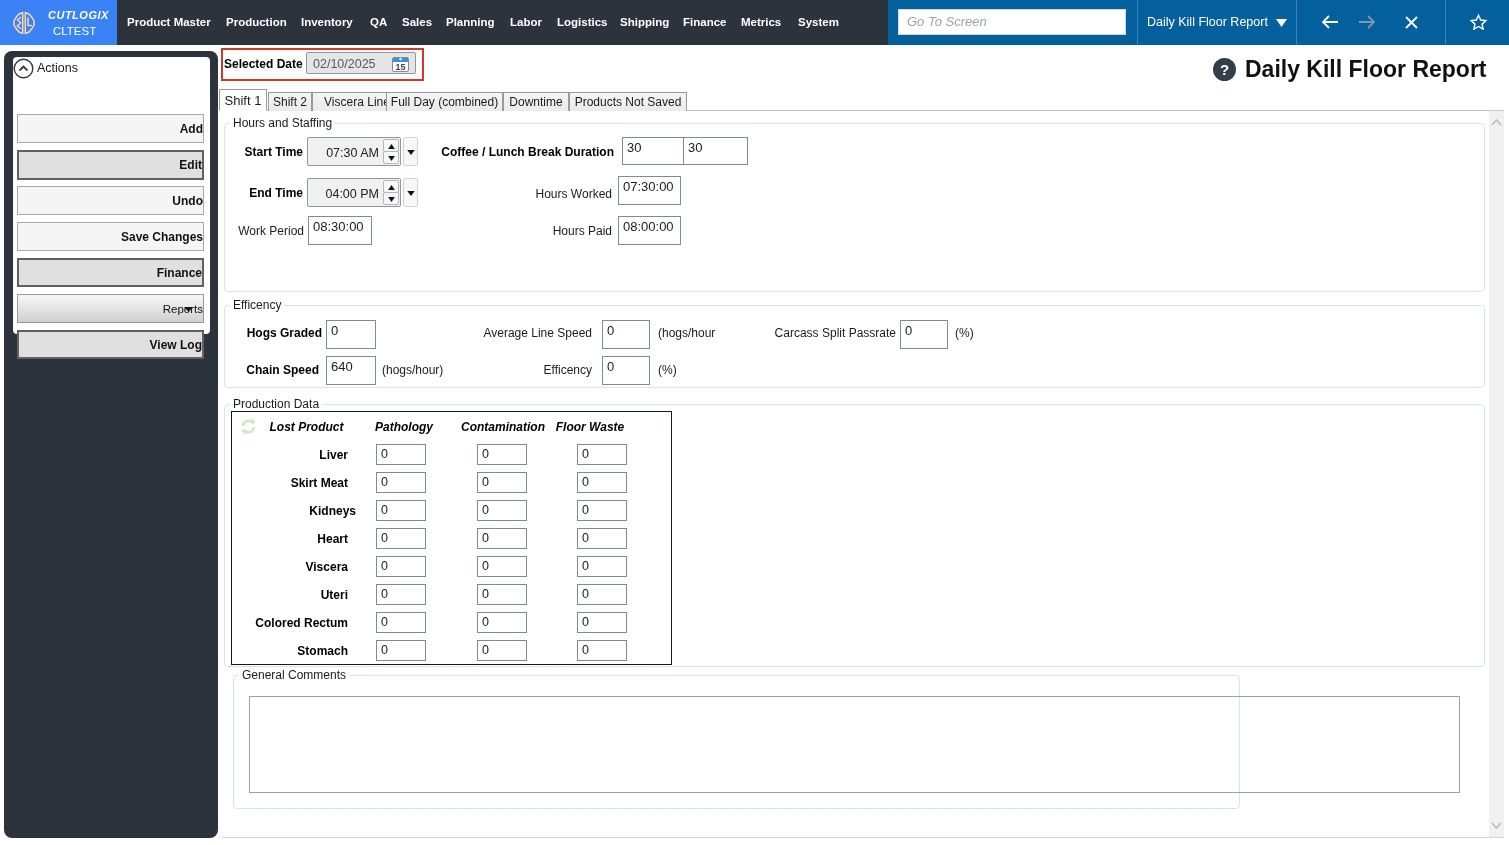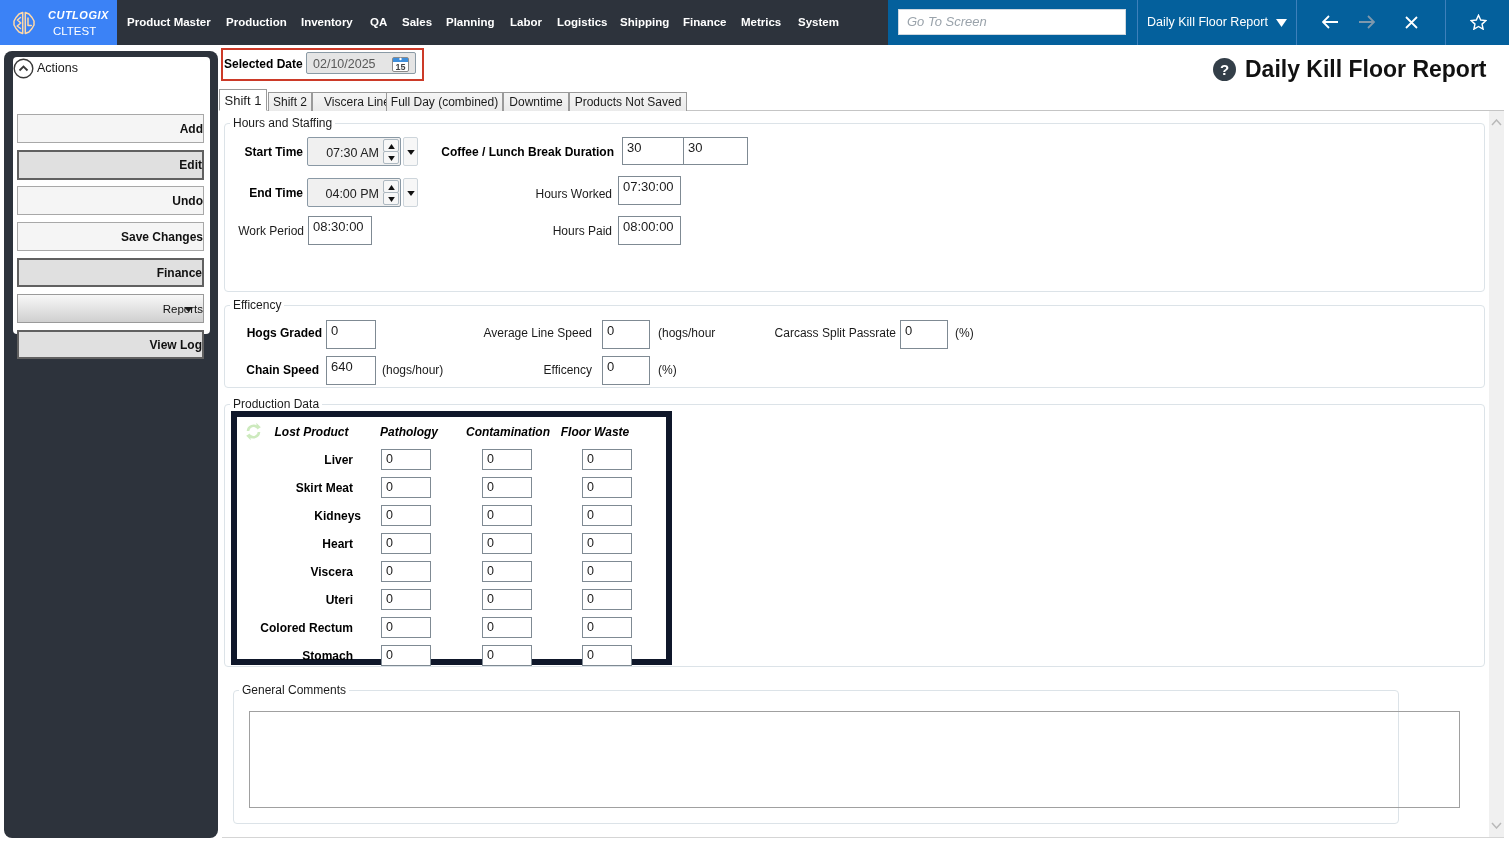--- a/index.html
+++ b/index.html
@@ -197,21 +197,21 @@
     <div class="blabel" style="left:0px; top:57px; width:94px;">Chain Speed</div>
     <div class="inp" style="left:101px; top:50px; width:50px; height:29px;">640</div>
     <div class="paren" style="left:157px; top:57px;">(hogs/hour)</div>
     <div class="rlabel" style="left:150px; top:57px; width:217px;">Efficency</div>
     <div class="inp" style="left:377px; top:50px; width:48px; height:29px;">0</div>
     <div class="paren" style="left:433px; top:57px;">(%)</div>
   </div>
 
   <div class="fs" style="left:224px; top:404px; width:1261px; height:263px;">
     <div class="fslabel" style="left:5px;">Production Data</div>
-    <div class="abs" style="left:6px; top:6px; width:441px; height:254px; border:6px solid #0f172a;" id="prodbox">
+    <div class="abs" style="left:6px; top:6px; width:441px; height:254px; border:1px solid #0f172a;" id="prodbox">
       <svg width="15" height="19" style="position:absolute;left:9px;top:5px" viewBox="0 0 15 19">
         <path d="M2 9 A 5.5 5.5 0 0 1 11.5 5.5" fill="none" stroke="#cdeabe" stroke-width="2.6"></path>
         <path d="M10.2 0.8 L11.2 7.4 L14.8 5.2 Z" fill="#cdeabe"></path>
         <path d="M13 10 A 5.5 5.5 0 0 1 3.5 13.5" fill="none" stroke="#cdeabe" stroke-width="2.6"></path>
         <path d="M4.8 18.2 L3.8 11.6 L0.2 13.8 Z" fill="#cdeabe"></path>
       </svg>
       <div class="abs" style="left:37px; top:8px; width:75px; font-weight:bold; font-style:italic; font-size:12px; text-align:center;">Lost Product</div>
       <div class="abs" style="left:143px; top:8px; width:58px; font-weight:bold; font-style:italic; font-size:12px; text-align:center;">Pathology</div>
       <div class="abs" style="left:227px; top:8px; width:88px; font-weight:bold; font-style:italic; font-size:12px; text-align:center;">Contamination</div>
       <div class="abs" style="left:318px; top:8px; width:80px; font-weight:bold; font-style:italic; font-size:12px; text-align:center; white-space:nowrap;">Floor Waste</div>
@@ -243,21 +243,21 @@
       <div class="inp" style="left:144px; top:200px; width:50px; height:21px; font-size:12.5px;">0</div>
       <div class="inp" style="left:245px; top:200px; width:50px; height:21px; font-size:12.5px;">0</div>
       <div class="inp" style="left:345px; top:200px; width:50px; height:21px; font-size:12.5px;">0</div>
       <div class="abs" style="left:0; top:232px; width:116px; font-weight:bold; font-size:12px; text-align:right;">Stomach</div>
       <div class="inp" style="left:144px; top:228px; width:50px; height:21px; font-size:12.5px;">0</div>
       <div class="inp" style="left:245px; top:228px; width:50px; height:21px; font-size:12.5px;">0</div>
       <div class="inp" style="left:345px; top:228px; width:50px; height:21px; font-size:12.5px;">0</div>
     </div>
   </div>
 
-  <div class="fs" style="left:233px; top:690px; width:1166px; height:134px;">
+  <div class="fs" style="left:233px; top:675px; width:1007px; height:134px;">
     <div class="fslabel" style="left:5px;">General Comments</div>
     <div class="abs" style="left:15px; top:20px; width:1211px; height:97px; border:1px solid #a0a0a0;"></div>
   </div>
 
   <div class="abs" id="scrollbar" style="left:1489px; top:111px; width:15px; height:726px; background:#f0f0f0;">
     <svg width="11" height="7" style="position:absolute;left:2px;top:8px" viewBox="0 0 11 7">
         <path d="M1 6 L5.5 1 L10 6" stroke="#b9b9b9" stroke-width="1.5" fill="none"></path>
       </svg>
     <svg width="11" height="7" style="position:absolute;left:2px;bottom:8px" viewBox="0 0 11 7">
         <path d="M1 1 L5.5 6 L10 1" stroke="#b9b9b9" stroke-width="1.5" fill="none"></path>

